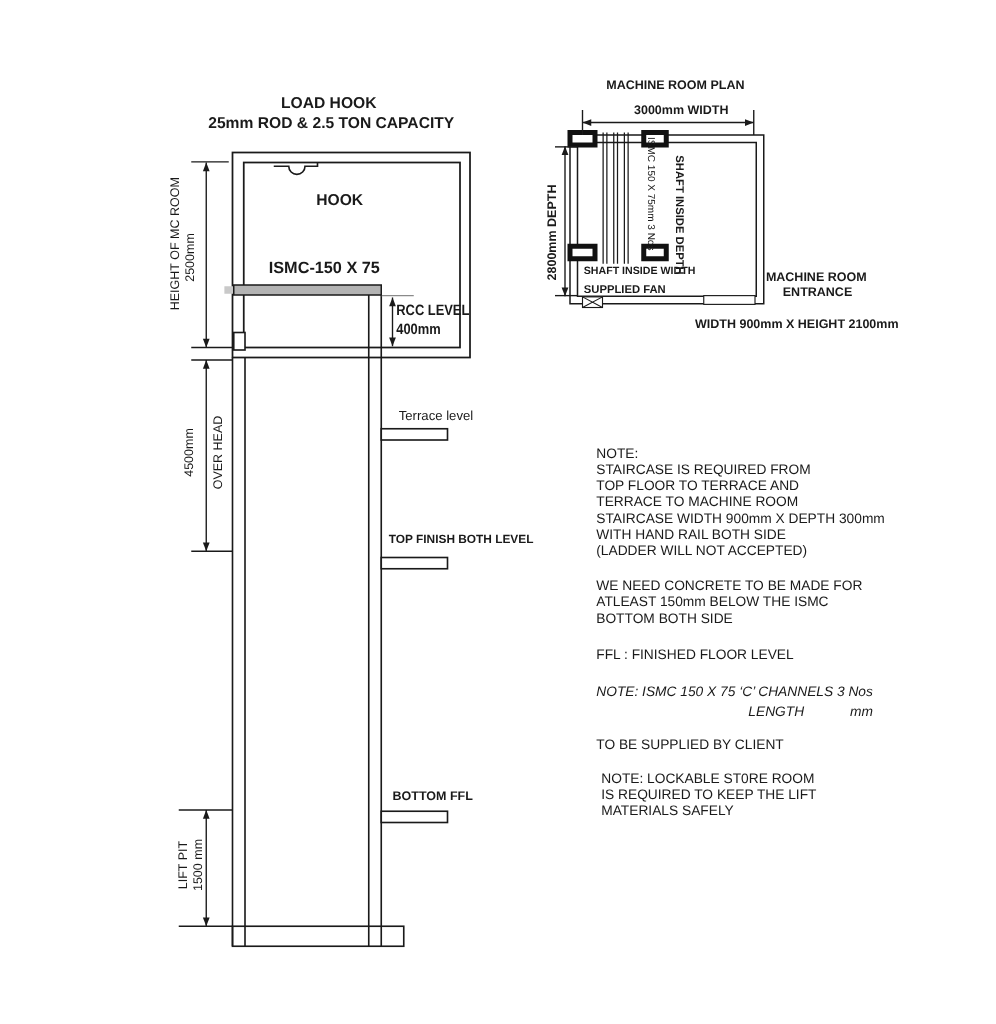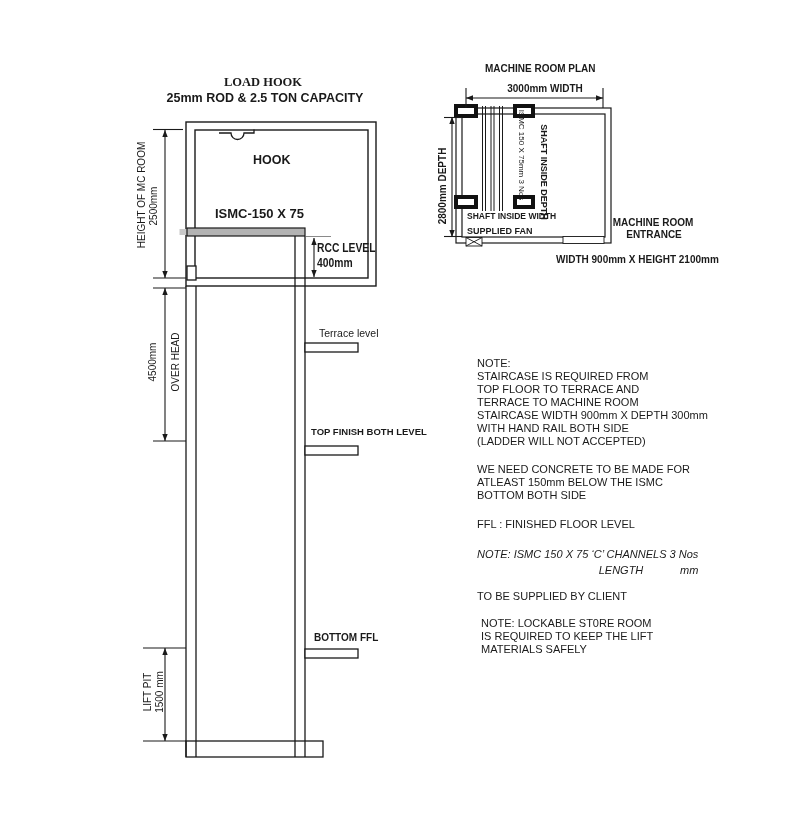--- a/index.html
+++ b/index.html
@@ -109,21 +109,21 @@
       <polygon points="165,741 162.3,734 167.7,734"></polygon>
       <polygon points="314,238 311.3,245 316.7,245"></polygon>
       <polygon points="314,277 311.3,270 316.7,270"></polygon>
       <polygon points="466,98 473,95.3 473,100.7"></polygon>
       <polygon points="603,98 596,95.3 596,100.7"></polygon>
       <polygon points="452,117 449.3,124 454.7,124"></polygon>
       <polygon points="452,237 449.3,230 454.7,230"></polygon>
     </g>
   </svg>
 
-  <div class="t title cx" style="left:263px;top:75px;font-family:Liberation Serif, serif;">LOAD HOOK</div>
+  <div class="t title cx" style="left:263px;top:75px;">LOAD HOOK</div>
   <div class="t title cx" style="left:265px;top:91px;">25mm ROD &amp; 2.5 TON CAPACITY</div>
 
   <div class="t b" style="left:253px;top:137px;font-size:12.5px;margin-top:16px;">HOOK</div>
   <div class="t b" style="left:215px;top:206px;font-size:13px;">ISMC-150 X 75</div>
   <div class="t rcc" style="left:317px;top:241px;">RCC LEVEL</div>
   <div class="t rcc" style="left:317px;top:256px;">400mm</div>
 
   <div class="t dimlab rotl" style="left:141px;top:195px;">HEIGHT OF MC ROOM</div>
   <div class="t dimlab rotl" style="left:153px;top:206px;">2500mm</div>
   <div class="t dimlab rotl" style="left:152px;top:362px;">4500mm</div>

